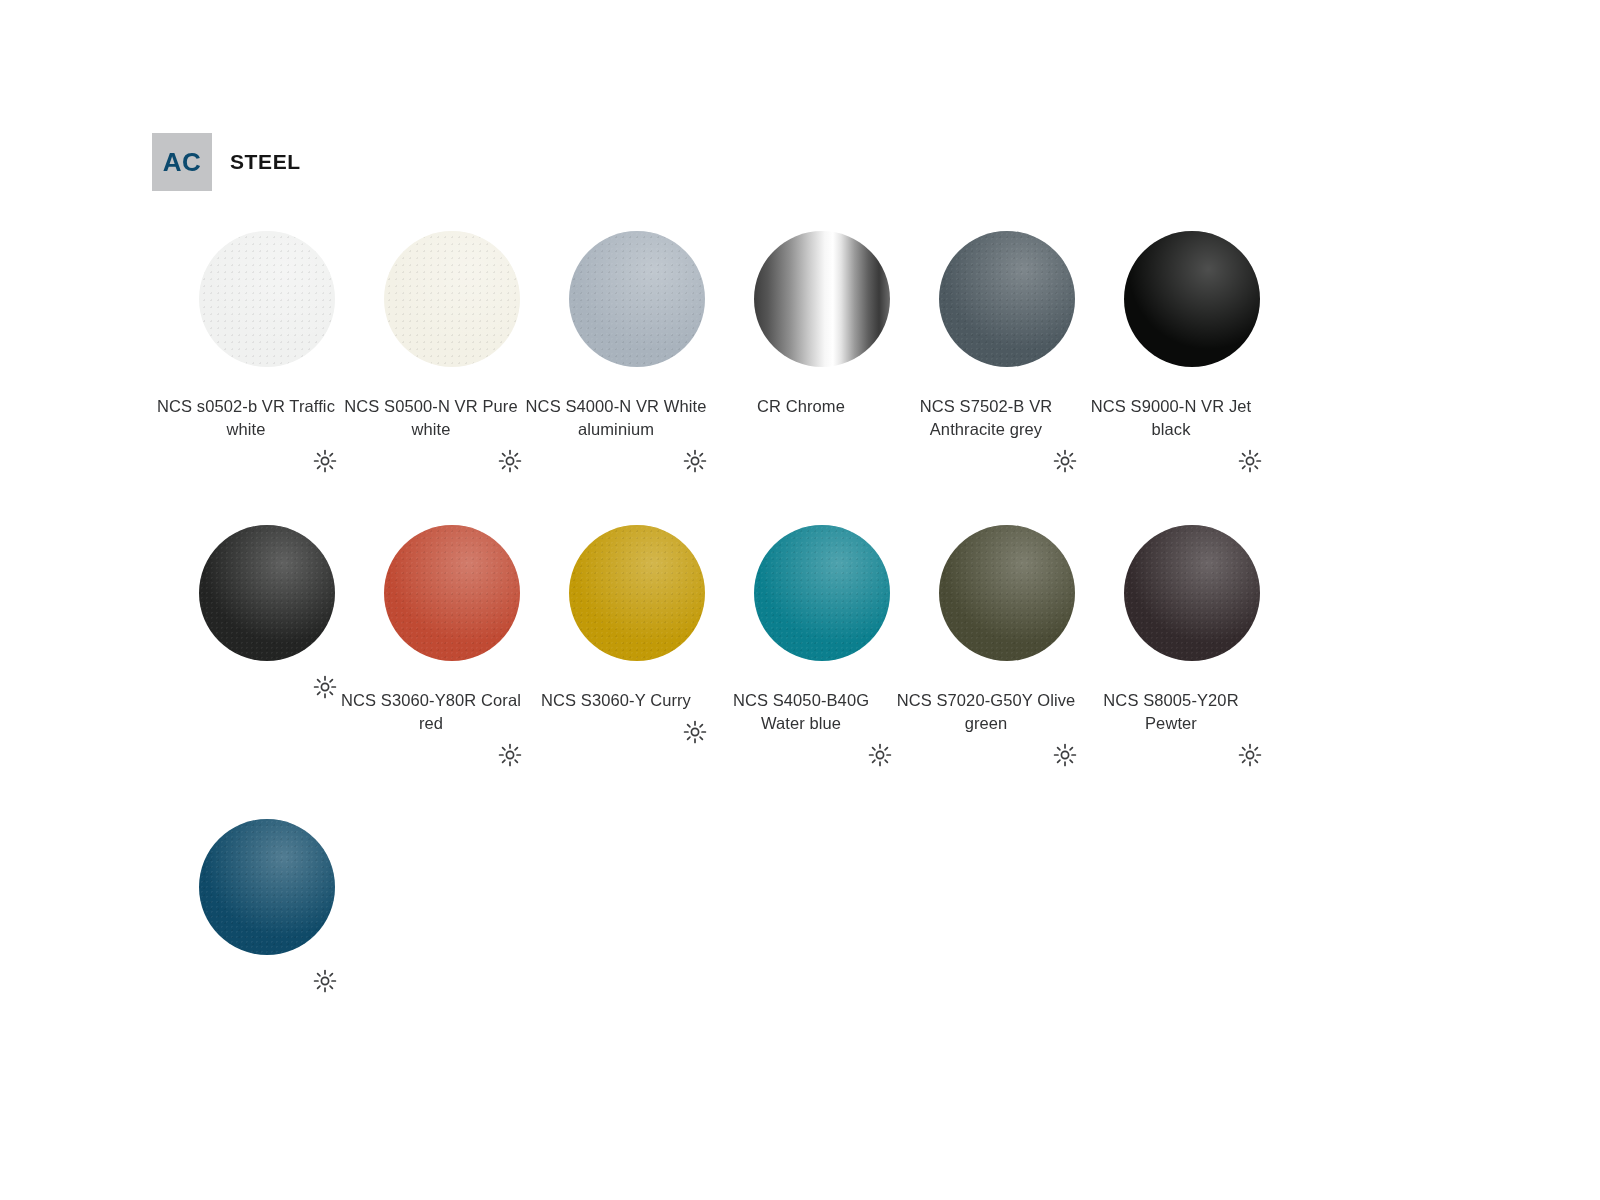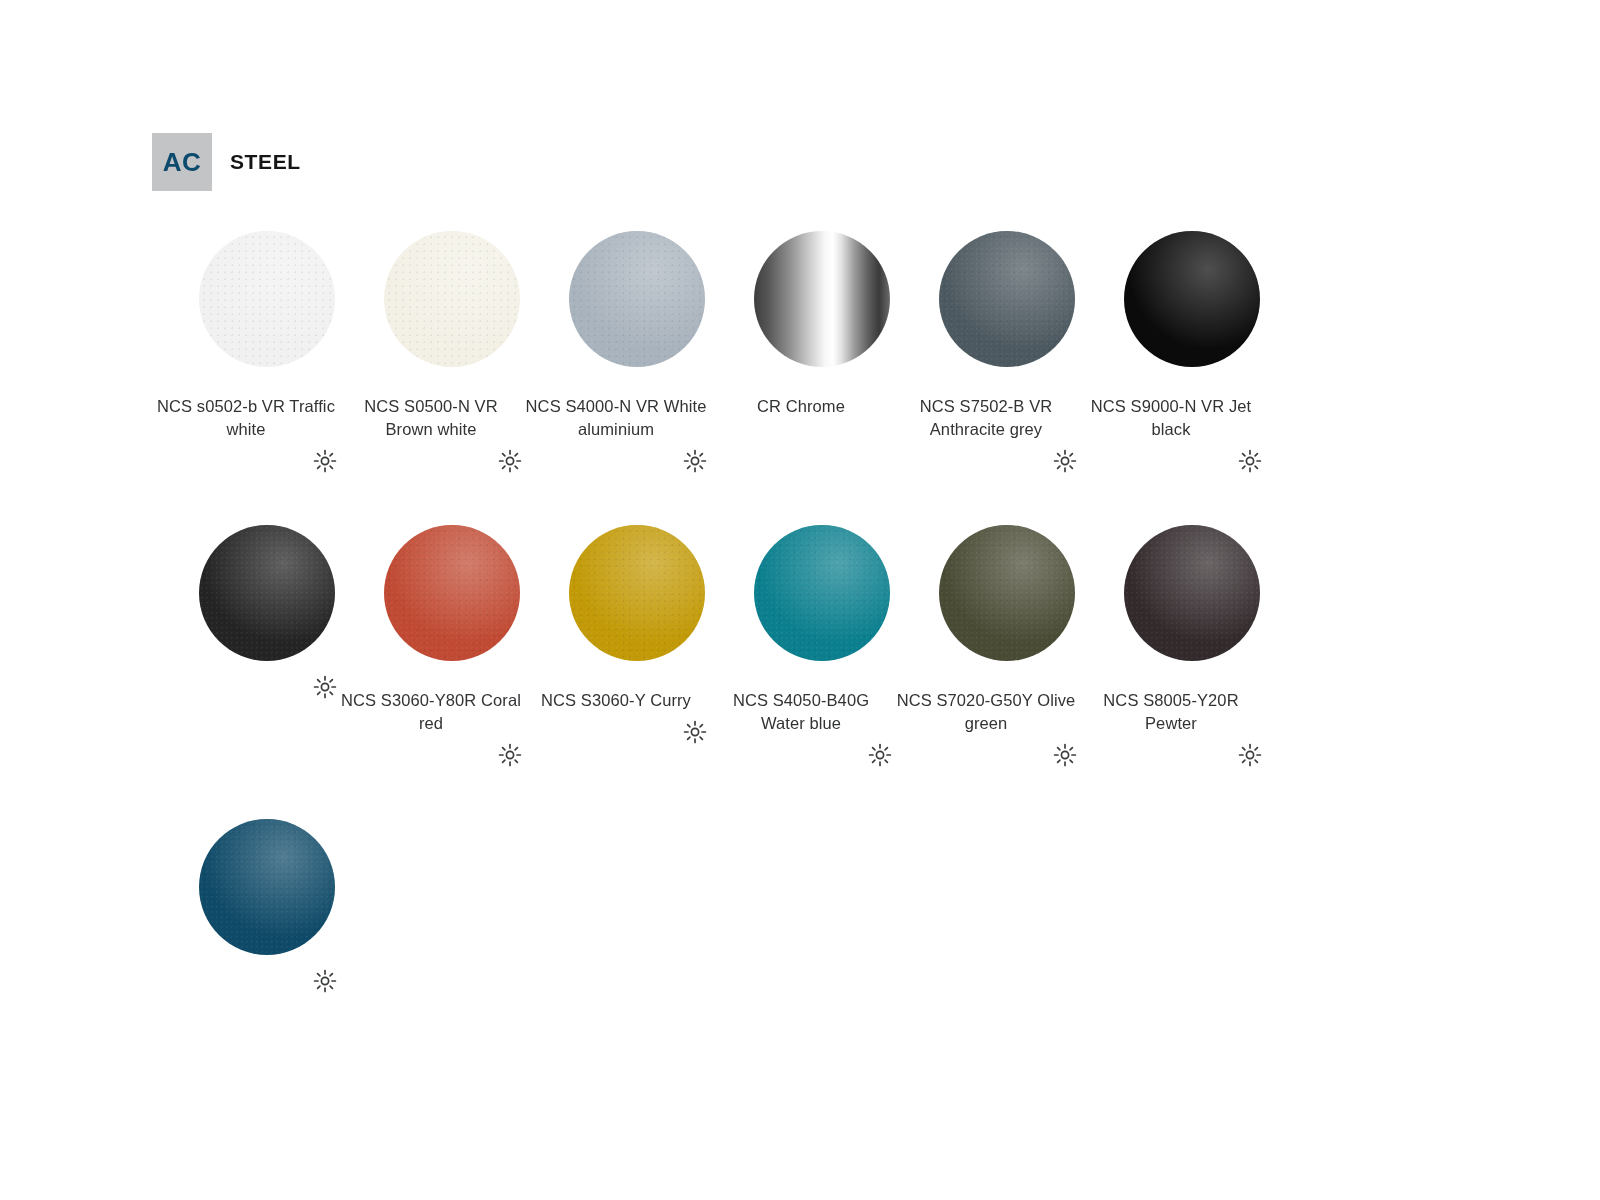--- a/index.html
+++ b/index.html
@@ -165,21 +165,21 @@
     <line x1="19.4" y1="4.6" x2="17.1" y2="6.9"></line>
     <line x1="6.9" y1="17.1" x2="4.6" y2="19.4"></line>
   </g>
 </svg>
         </div>
       </div>
       <div class="swatch">
         <div class="disc-wrap">
           <div class="disc tex-fine soft-light" style="background: rgb(243, 241, 230);"></div>
         </div>
-        <div class="caption">NCS S0500-N VR Brown white</div>
+        <div class="caption">NCS S0500-N VR Pure white</div>
         <div class="sun-icon">
 <svg width="24" height="24" viewBox="0 0 24 24" aria-hidden="true">
   <circle cx="12" cy="12" r="3.6" fill="none" stroke="#3b3c3e" stroke-width="1.7"></circle>
   <g stroke="#3b3c3e" stroke-width="1.7" stroke-linecap="round">
     <line x1="12" y1="1.6" x2="12" y2="5.0"></line>
     <line x1="12" y1="19.0" x2="12" y2="22.4"></line>
     <line x1="1.6" y1="12" x2="5.0" y2="12"></line>
     <line x1="19.0" y1="12" x2="22.4" y2="12"></line>
     <line x1="4.6" y1="4.6" x2="6.9" y2="6.9"></line>
     <line x1="17.1" y1="17.1" x2="19.4" y2="19.4"></line>

